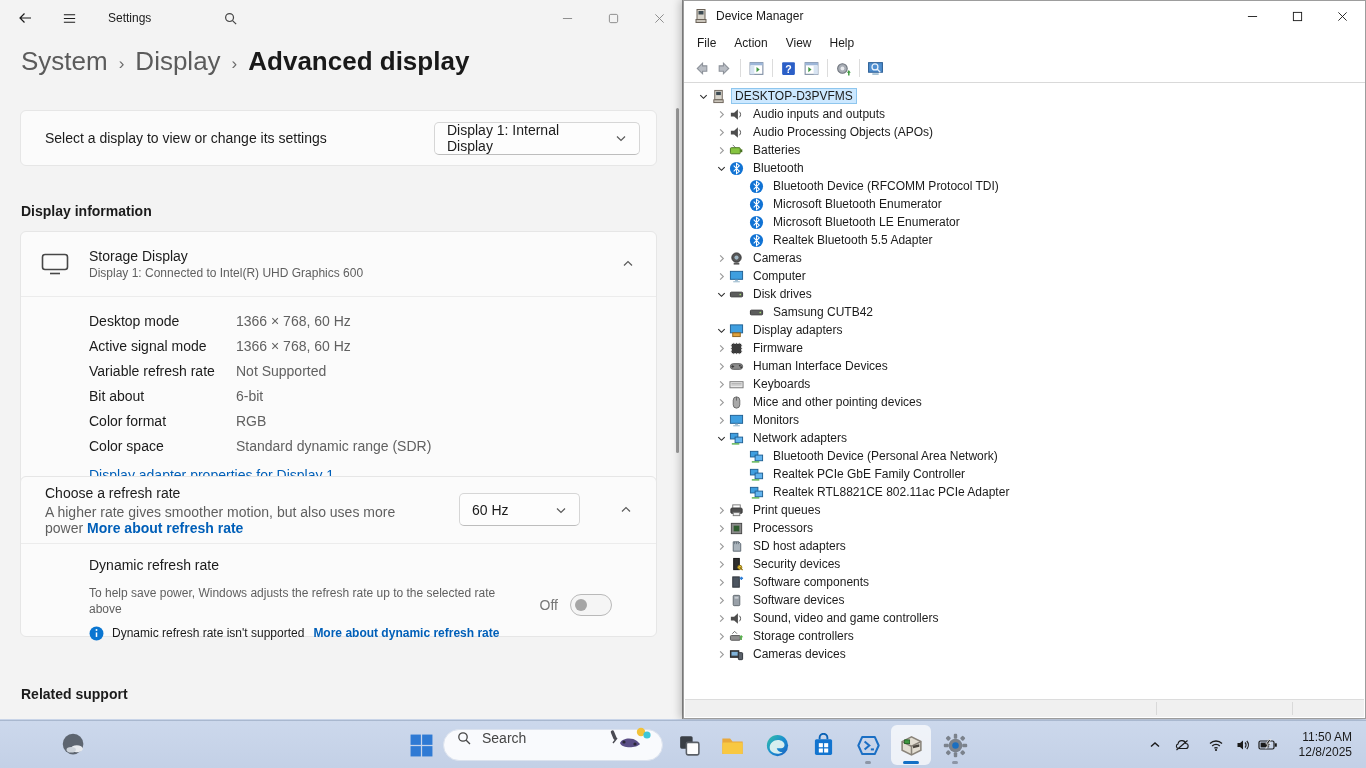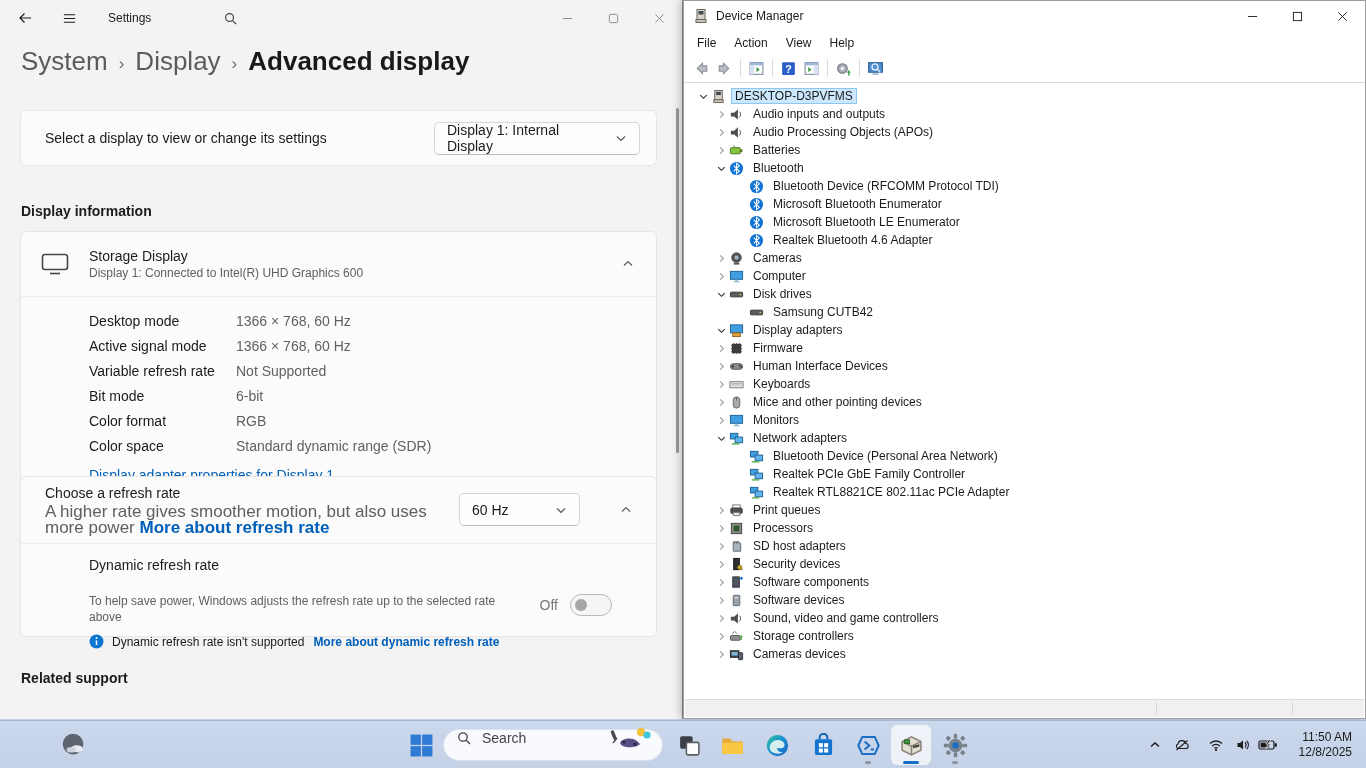--- a/index.html
+++ b/index.html
@@ -46,36 +46,36 @@
   .info-rows{padding:11px 0 0 68px}
   .info-row{height:25px;display:flex;align-items:center;font-size:14px}
   .info-row .k{width:147px;color:#1b1b1b}
   .info-row .v{color:#616161}
   .c2-link{display:inline-block;margin:9px 0 0 68px;font-size:14px;color:#005fb8}
 
   .card3{top:476px;height:161px}
   .c3-top{height:66px;display:flex;align-items:center;position:relative}
   .c3-text{margin-left:24px;width:392px}
   .c3-title{font-size:14px;color:#1b1b1b}
-  .c3-sub{font-size:17px;color:#5f5f5f;margin-top:3px;line-height:16px}
+  .c3-sub{font-size:14px;color:#5f5f5f;margin-top:3px;line-height:16px}
   .c3-sub a{color:#005fb8;font-weight:700}
   .c3-dd{position:absolute;right:76px;top:16px;width:121px}
   .c3-chev{position:absolute;right:24px;top:27px;width:12px;height:12px}
   .c3-divider{border-top:1px solid #ececec}
   .c3-expanded{position:relative;padding:13px 24px 0 68px}
   .dr-title{font-size:14px;color:#1b1b1b}
-  .dr-desc{font-size:12px;color:#5f5f5f;width:420px;line-height:16px;margin-top:20px}
-  .dr-info{display:flex;align-items:center;margin-top:9px;font-size:12px}
+  .dr-desc{font-size:12px;color:#5f5f5f;width:420px;line-height:16px;margin-top:12px}
+  .dr-info{display:flex;margin-top:9px;font-size:12px}
   .dr-info .ic{width:15px;height:15px;margin-right:8px}
   .dr-info a{color:#005fb8;font-weight:700;margin-left:9px}
   .toggle-group{position:absolute;right:44px;top:50px;display:flex;align-items:center}
   .toggle-label{font-size:14px;color:#777;margin-right:12px}
   .toggle{width:40px;height:20px;border:1px solid #b9b9b9;border-radius:11px;background:#f5f5f5;position:relative}
   .toggle .knob{position:absolute;left:4px;top:4px;width:12px;height:12px;border-radius:50%;background:#a6a6a6}
-  .related{position:absolute;left:21px;top:670px;font-size:14px;font-weight:700}
+  .related{position:absolute;left:21px;top:686px;font-size:14px;font-weight:700}
   .s-scrollbar{position:absolute;right:3px;top:108px;width:3px;height:345px;background:#9a9a9a;border-radius:2px}
 
   
   .dm-win{position:absolute;left:683px;top:0;width:683px;height:719px;background:#fff;
           border:1px solid #9d9d9d;box-sizing:border-box;box-shadow:-3px 0 8px rgba(0,0,0,.22)}
   .dm-titlebar{height:30px;display:flex;align-items:center;position:relative}
   .dm-appicon{width:16px;height:16px;margin-left:9px}
   .dm-title{font-size:12px;margin-left:7px}
   .dm-controls{position:absolute;right:0;top:0;display:flex}
   .dm-ctl{width:45px;height:30px;display:flex;align-items:center;justify-content:center;color:#1b1b1b}
@@ -219,21 +219,21 @@
         </div>
         <div class="info-row">
           <span class="k">Active signal mode</span>
           <span class="v">1366 × 768, 60 Hz</span>
         </div>
         <div class="info-row">
           <span class="k">Variable refresh rate</span>
           <span class="v">Not Supported</span>
         </div>
         <div class="info-row">
-          <span class="k">Bit mode</span>
+          <span class="k">Bit about</span>
           <span class="v">6-bit</span>
         </div>
         <div class="info-row">
           <span class="k">Color format</span>
           <span class="v">RGB</span>
         </div>
         <div class="info-row">
           <span class="k">Color space</span>
           <span class="v">Standard dynamic range (SDR)</span>
         </div>
@@ -503,21 +503,21 @@
       </div>
       <div class="trow">
         <span class="tw" style="width:42px"></span>
         <span class="chev"></span>
         <span class="ic" style="width:15px;height:15px">
           <svg viewBox="0 0 16 16">
             <circle cx="8" cy="8" r="7" fill="#1173d4"></circle>
             <path d="M5 5l6 6-3 2.5v-11l3 2.5-6 6" stroke="#fff" stroke-width="1.1" fill="none"></path>
           </svg>
         </span>
-        <span class="tlabel">Realtek Bluetooth 4.6 Adapter</span>
+        <span class="tlabel">Realtek Bluetooth 5.5 Adapter</span>
       </div>
       <div class="trow">
         <span class="tw" style="width:22px"></span>
         <span class="chev">
           <svg viewBox="0 0 12 12">
             <path d="M4.5 2.5L8 6l-3.5 3.5" fill="none" stroke="#9b9b9b" stroke-width="1.2"></path>
           </svg>
         </span>
         <span class="ic" style="width:15px;height:15px">
           <svg viewBox="0 0 16 16">

